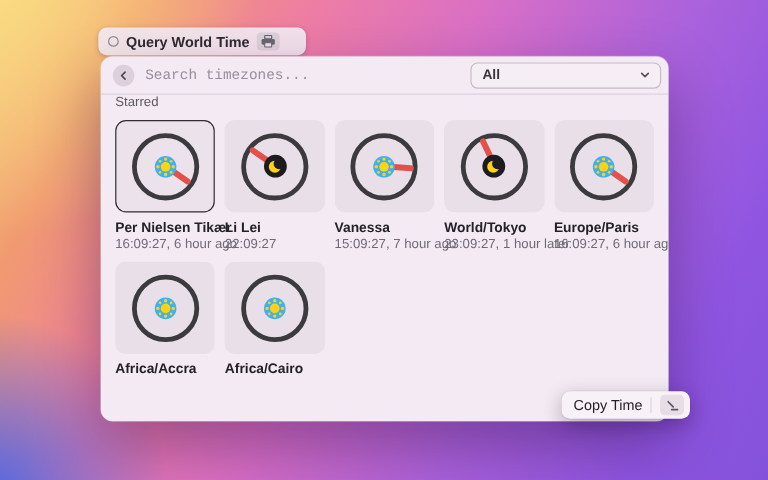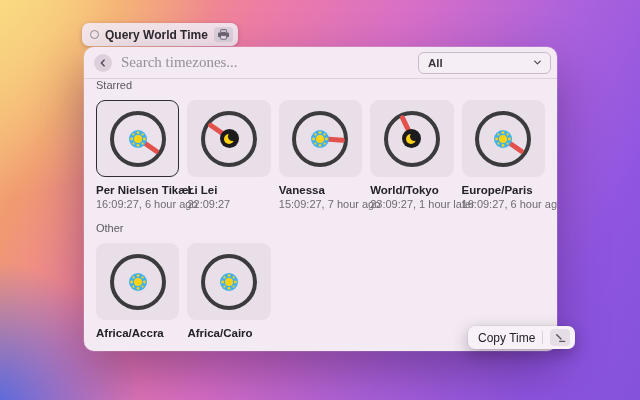--- a/index.html
+++ b/index.html
@@ -7,44 +7,44 @@
   #stage {
     position:relative; width:640px; height:400px; overflow:hidden;
     background:
       radial-gradient(circle at -2% 104%, rgba(64,100,235,.95) 0%, rgba(64,100,235,0) 20%),
       radial-gradient(circle at 0% -4%, rgba(250,220,130,.9) 0%, rgba(250,220,130,0) 28%),
       linear-gradient(118deg, #f6cd7d 0%, #f19a70 14%, #ee7da4 31%, #d96fc6 48%, #ab62dc 68%, #8f55e1 86%, #8452da 100%);
   }
   
   .pill {
     position:absolute; left:82px; top:23px; height:23px;
-    display:flex; align-items:center; gap:6px; padding:0 5px 0 8px;
+    display:flex; align-items:center; gap:6px; padding:0 22px 0 8px;
     background:rgba(243,233,242,.92); border-radius:7px;
     box-shadow:0 1px 4px rgba(60,20,70,.25);
   }
   .pill .cmd-ic { width:9px; height:9px; border-radius:50%; border:1.5px solid #918b95; }
   .pill .cmd-label { font-size:12px; font-weight:700; color:#2c2a30; white-space:nowrap; }
   .pill .keycap { display:flex; align-items:center; justify-content:center;
     width:19px; height:15px; border-radius:3.5px; background:#dcd1db; }
   
   .panel {
     position:absolute; left:84px; top:47px; width:473px; height:304px;
     background:#f3eaf3; border-radius:10px; overflow:hidden;
     box-shadow:0 22px 50px rgba(40,10,60,.38), 0 0 0 .5px rgba(255,255,255,.35);
   }
   .searchbar {
     height:32px; display:flex; align-items:center; gap:9px;
     padding:0 6px 0 10px; border-bottom:1px solid rgba(80,55,90,.13);
   }
   .back-btn { flex:0 0 auto; width:18px; height:18px; border-radius:50%;
     background:#ddd0dc; display:flex; align-items:center; justify-content:center; border:none; cursor:default; }
   .search-input { flex:1; border:none; outline:none; background:transparent;
-    font-size:15px; color:#be185d; font-family:Liberation Serif, serif; }
+    font-size:12px; color:#be185d; font-family:Liberation Mono, monospace; }
   .search-input::placeholder { color:#968f9a; }
-  .dropdown { flex:0 0 auto; width:133px; height:22px; border:1px solid #c8bac8; border-radius:6px;
+  .dropdown { flex:0 0 auto; width:159px; height:22px; border:1px solid #c8bac8; border-radius:6px;
     background:rgba(255,255,255,.22); display:flex; align-items:center; justify-content:space-between;
     padding:0 7px 0 9px; }
   .dropdown .dd-value { font-size:11.5px; font-weight:700; color:#39343d; }
   .content { padding:0 12px; }
   .section-label { font-size:11px; line-height:13px; color:#5d5862; }
   .grid { display:grid; grid-template-columns:repeat(5, 1fr); gap:8px; margin-top:8px; }
   .cell { min-width:0; }
   .card { height:77px; border-radius:9px; background:#e9dfe9; position:relative;
     border:1.5px solid transparent; }
   .card.selected { border-color:#2f2d33; background:#ece2ec; }
@@ -171,21 +171,20 @@
               <div class="ring"></div>
               <div class="hand" style="transform: rotate(34.5deg);"></div>
               <div class="center sun"></div>
             </div>
           </div>
           <div class="tz-name">Europe/Paris</div>
           <div class="tz-time">16:09:27, 6 hour ago</div>
         </div>
       </div>
 
-      <div class="section-label sec-other">Other</div>
 
       <div class="grid">
         <div class="cell">
           <div class="card">
             <div class="clock">
               <div class="ring"></div>
 
               <div class="center sun"></div>
             </div>
           </div>

